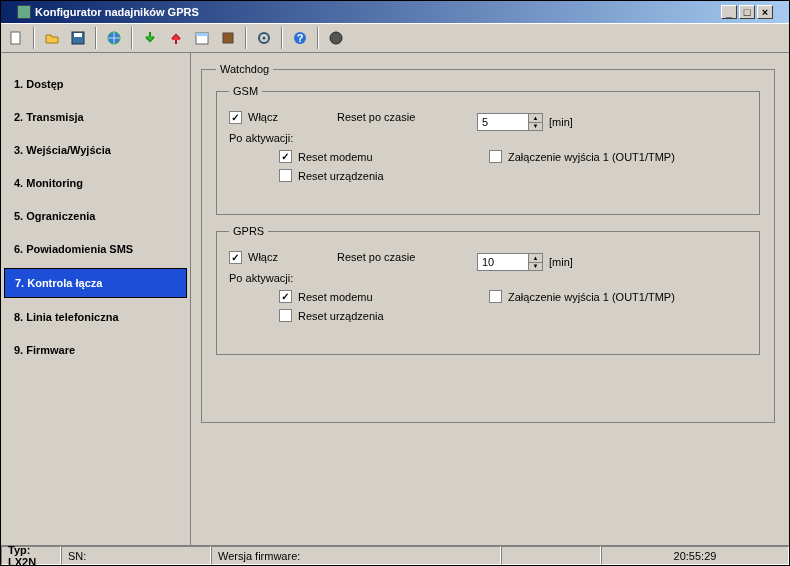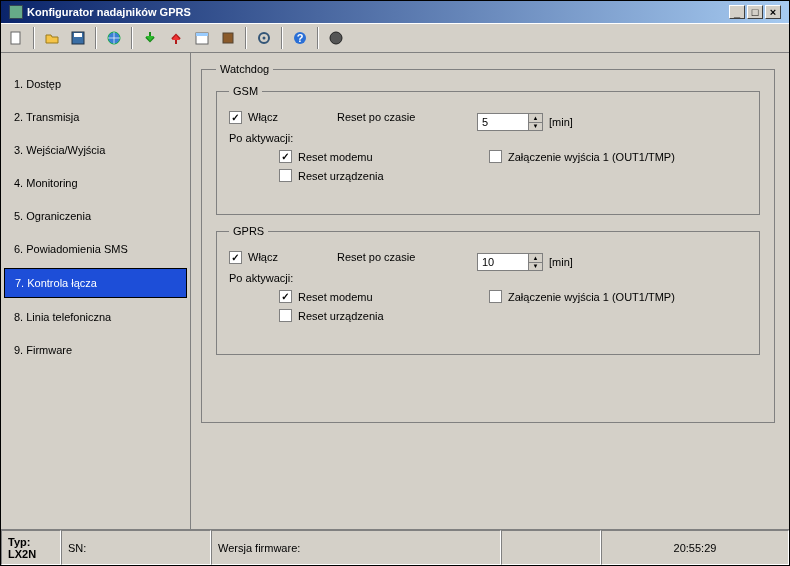--- a/index.html
+++ b/index.html
@@ -1,52 +1,52 @@
 <!DOCTYPE html>
 <html><head>
 <meta charset="utf-8">
 <style>
   * { box-sizing: border-box; font-family: Tahoma, sans-serif; font-size: 11px; }
   body { margin:0; padding:0; background:#d4d0c8; width:790px; height:566px; overflow:hidden; }
 
   .window { width:790px; height:566px; border:1px solid #000; display:flex; flex-direction:column; background:#d4d0c8;}
-  .titlebar { background: linear-gradient(to right,#0a246a,#a6caf0); height:22px; display:flex; align-items:center; color:#fff; font-weight:bold; padding:0 8px; }
+  .titlebar { background: linear-gradient(to right,#0a246a,#a6caf0); height:22px; display:flex; align-items:center; color:#fff; font-weight:bold; padding:0 16px; }
   .titlebar .title-icon { width:14px; height:14px; background:#6a8; border:1px solid #345; margin-right:4px;}
   .titlebar .title-text { flex:1; }
   .titlebar .win-btn { width:16px; height:14px; background:#d4d0c8; border:1px solid #fff; border-right-color:#404040; border-bottom-color:#404040; margin-left:2px; display:flex; align-items:center; justify-content:center; color:#000; font-weight:bold; line-height:10px; cursor:default;}
   .menubar { height:20px; display:flex; align-items:center; padding:0 6px; background:#d4d0c8; }
   .menubar span { margin-right:18px; cursor:default; }
   .toolbar { height:30px; display:flex; align-items:center; padding:2px 4px; background:#d4d0c8; border-top:1px solid #fff; border-bottom:1px solid #808080; gap:4px;}
   .tbtn { width:22px; height:22px; display:flex; align-items:center; justify-content:center; border:1px solid transparent;}
   .tsep { width:2px; height:22px; border-left:1px solid #808080; border-right:1px solid #fff; margin:0 2px;}
 
   .body { flex:1; display:flex; background:#d4d0c8; }
   .sidebar { width:190px; background:#d4d0c8; border-right:1px solid #808080; padding-top:12px;}
-  .nav-item { padding:8px 10px 8px 10px; font-weight:normal; color:#000; margin:5px 3px; cursor:default;}
+  .nav-item { padding:8px 10px 8px 10px; font-weight:bold; color:#000; margin:5px 3px; cursor:default;}
   .nav-item.active { background:#1d4ed8; color:#fff; border:1px solid #000;}
   .content { flex:1; padding:10px 14px 10px 10px; }
 
   fieldset { border:1px solid #808080; border-top-color:#808080; padding:8px 12px 14px 12px; margin:0 0 10px 0; position:relative;}
   fieldset.outer { border:1px solid #808080; padding:10px 14px 14px 14px; height:360px;}
   legend { padding:0 4px; color:#000; background:#d4d0c8;}
   .row { display:flex; align-items:flex-start; margin-top:6px;}
   .chk { width:13px; height:13px; border:1px solid #808080; background:#fff; display:inline-flex; align-items:center; justify-content:center; margin-right:6px; font-size:10px; line-height:10px;}
   .chk.checked::after { content:"✓"; color:#000; font-weight:bold;}
   .lbl { margin-right:30px;}
   .spin { display:inline-flex; align-items:stretch; border:1px solid #7f7f7f; background:#fff; height:18px;}
   .spin input { border:0; width:50px; padding:0 4px; font-size:11px; outline:none;}
   .spin .btns { display:flex; flex-direction:column; width:14px;}
   .spin .btns div { flex:1; background:#d4d0c8; border-left:1px solid #7f7f7f; display:flex; align-items:center; justify-content:center; font-size:6px; line-height:6px; cursor:default;}
   .spin .btns div:first-child { border-bottom:1px solid #7f7f7f;}
   .indent { margin-left:50px;}
   .col2 { position:absolute; left:260px;}
   .unit { margin-left:6px;}
   .subhead { margin-top:8px; margin-bottom:2px;}
 
-  .statusbar { height:36px; display:flex; border-top:1px solid #808080; background:#d4d0c8;}
+  .statusbar { height:20px; display:flex; border-top:1px solid #808080; background:#d4d0c8;}
   .statusbar .cell { border:1px solid #fff; border-left-color:#808080; border-top-color:#808080; padding:2px 6px; display:flex; align-items:center;}
   .statusbar .c1{width:60px;} .statusbar .c2{width:150px;} .statusbar .c3{width:290px;} .statusbar .c4{width:100px;} .statusbar .c5{flex:1; justify-content:center;}
 
   svg { display:block;}
 </style>
 </head>
 <body>
 
 <div class="window">
 

